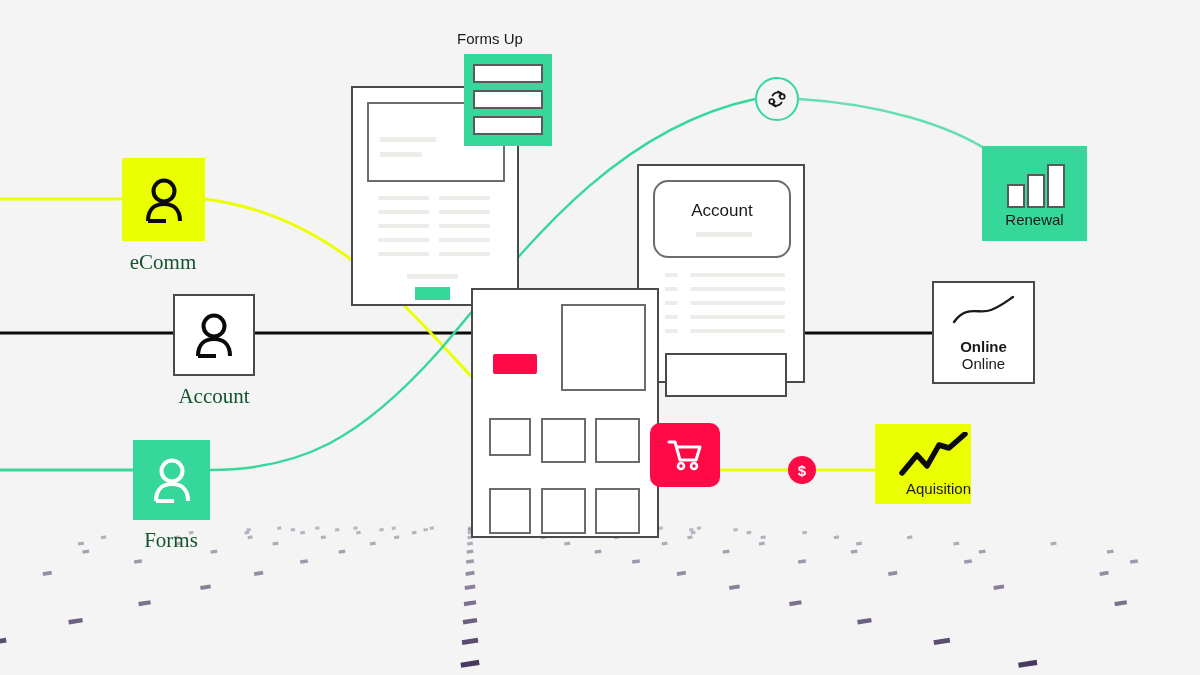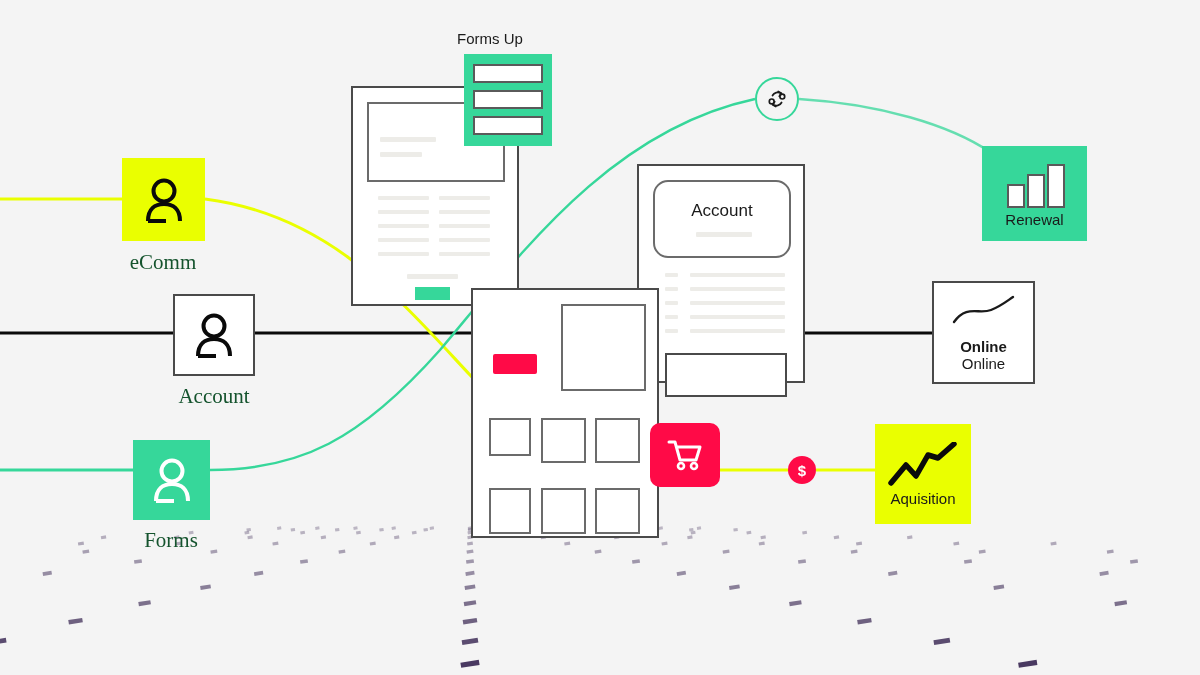--- a/index.html
+++ b/index.html
@@ -264,21 +264,21 @@
   </div>
 
   <div class="tile white-bg" style="left:932px; top:281px; width:103px; height:103px;">
     <svg width="70" height="34" viewBox="0 0 70 34" style="margin-bottom:2px;">
       <path d="M5 29 C18 11 30 22 42 17 C52 13 58 8 64 4" fill="none" stroke="#1A1A1A" stroke-width="2.4" stroke-linecap="round"></path>
     </svg>
     <div class="tile-caption-in" style="margin-top:9px; line-height:17px;font-weight:bold;">Online</div>
     <div class="tile-caption-in" style="margin-top:0; line-height:17px;">Online</div>
   </div>
 
-  <div class="tile yellow-bg" style="left:875px; top:424px; width:96px; height:100px;">
+  <div class="tile yellow-bg" style="left:875px; top:424px; width:96px; height:80px;align-items:flex-end;">
     <svg width="74" height="46" viewBox="0 0 74 46" style="margin-bottom:2px;">
       <path d="M5 41 L20 23 L30 34 L42 13 L52 16 L68 2" fill="none" stroke="#0A0A0A" stroke-width="5.5" stroke-linecap="round" stroke-linejoin="round"></path>
     </svg>
     <div class="tile-caption-in" style="margin-top:0;">Aquisition</div>
   </div>
 
   <div class="panel" style="left:351px; top:86px; width:168px; height:220px;">
     <div class="inner-card" style="position:absolute; left:14px; top:14px; width:138px; height:80px;">
       <div class="ph-line" style="position:absolute; left:11px; top:33px; width:56px; height:5px;"></div>
       <div class="ph-line" style="position:absolute; left:11px; top:48px; width:42px; height:5px;"></div>

